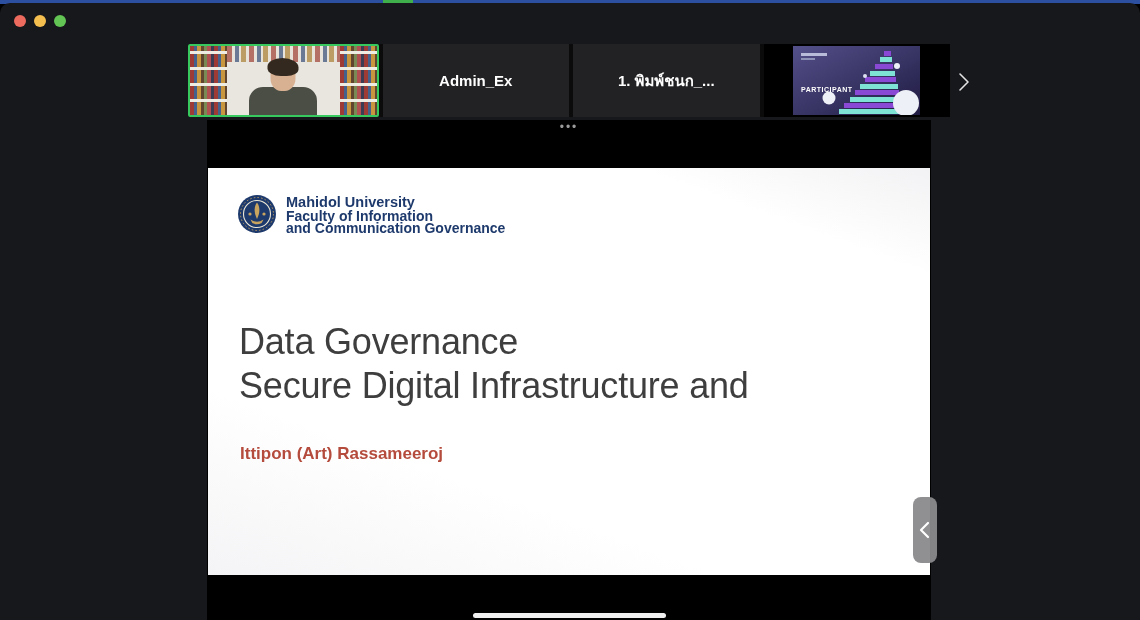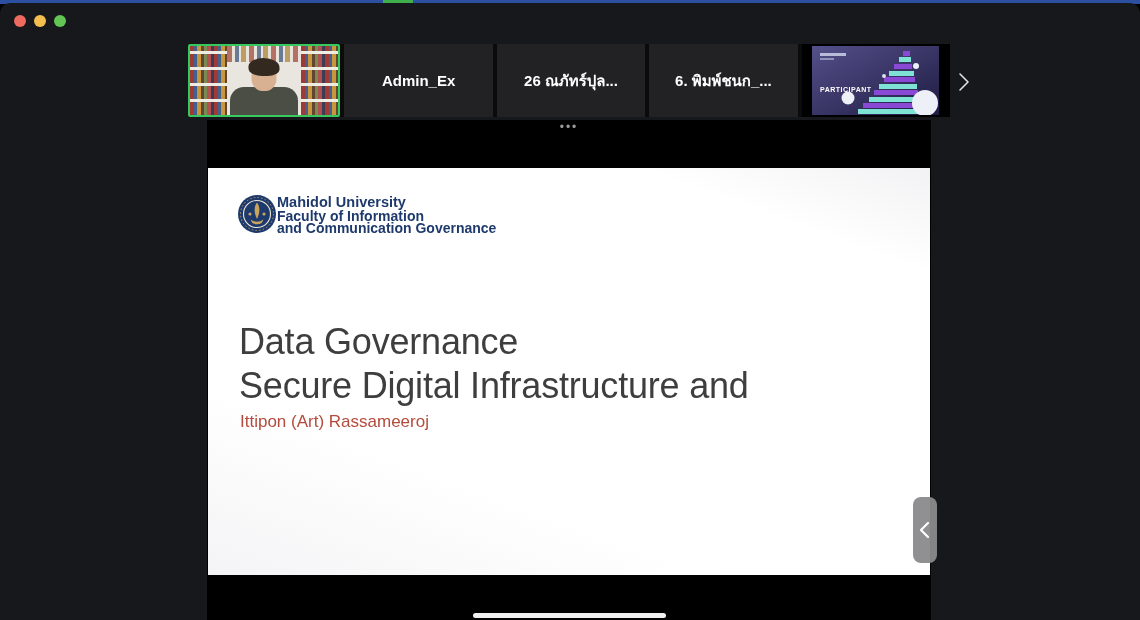--- a/index.html
+++ b/index.html
@@ -54,29 +54,29 @@
 
   
   .share { position:absolute; top:117px; left:207px; width:724px; height:500px;
            background:#000; overflow:visible; }
   .drag-dots { position:absolute; top:0px; left:50%; transform:translateX(-50%);
                color:#9b9b9b; font-size:12px; letter-spacing:2px; line-height:14px; cursor:grab; }
 
   .slide { position:absolute; left:1px; top:48px; width:722px; height:407px;
            background:linear-gradient(200deg,#f2f2f4 0%,#ffffff 16%,#ffffff 72%,#f4f4f6 100%); }
 
-  .logo-row { position:absolute; left:29px; top:26px; display:flex; }
+  .logo-row { position:absolute; left:29px; top:26px; display:flex; gap:9px; }
   .logo-text .org { color:#1e3a6c; font-size:14.5px; font-weight:700; line-height:17px; }
   .logo-text .fac { color:#1e3a6c; font-size:14px; font-weight:700; line-height:11.5px; }
 
   .slide-title { position:absolute; left:31px; top:152px; color:#3e3e3e;
                  font-size:36px; font-weight:300; line-height:44px; letter-spacing:-0.2px; }
   .slide-title span { display:block; }
-  .slide-subtitle { position:absolute; left:32px; top:244px; color:#b44b3c;
-                    font-size:17px; font-weight:400;text-align:center; }
+  .slide-subtitle { position:absolute; left:32px; top:276px; color:#b44b3c;
+                    font-size:17px; font-weight:700;text-align:center; }
 
   .bottom-bar { position:absolute; left:266px; top:493px; width:193px; height:5px;
                 background:#f0f0f0; border-radius:2.5px; }
 
   .collapse-tab { position:absolute; left:706px; top:377px; width:24px; height:66px;
                   background:rgba(138,138,141,.95); border-radius:8px;
                   display:flex; align-items:center; justify-content:center; cursor:pointer; }
 </style>
 </head>
 <body>
@@ -104,26 +104,23 @@
         <div class="person-body"></div>
         <div class="person-head"></div>
         <div class="person-hair"></div>
       </div>
     </div>
 
     <div class="tile">
       <span class="tile-label">Admin_Ex</span>
     </div>
 
+
     <div class="tile">
-      <span class="tile-label">26 ณภัทร์ปุล...</span>
-    </div>
-
-    <div class="tile">
-      <span class="tile-label">6. พิมพ์ชนก_...</span>
+      <span class="tile-label">1. พิมพ์ชนก_...</span>
     </div>
 
 
     <div class="tile video-tile">
       <svg width="127" height="69" viewBox="0 0 127 69" preserveAspectRatio="xMidYMid slice">
         <defs>
           <linearGradient id="pg" x1="0" y1="0" x2="1" y2="1">
             <stop offset="0" stop-color="#54508a"></stop>
             <stop offset="1" stop-color="#1f1b42"></stop>
           </linearGradient>

